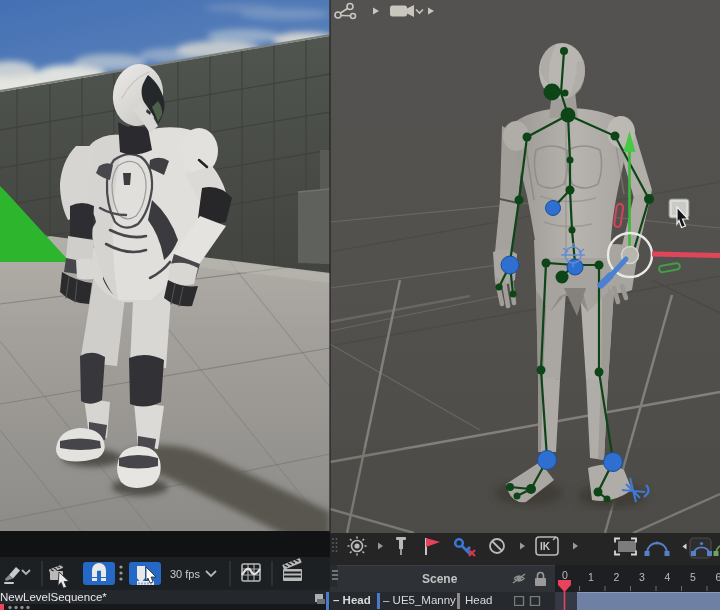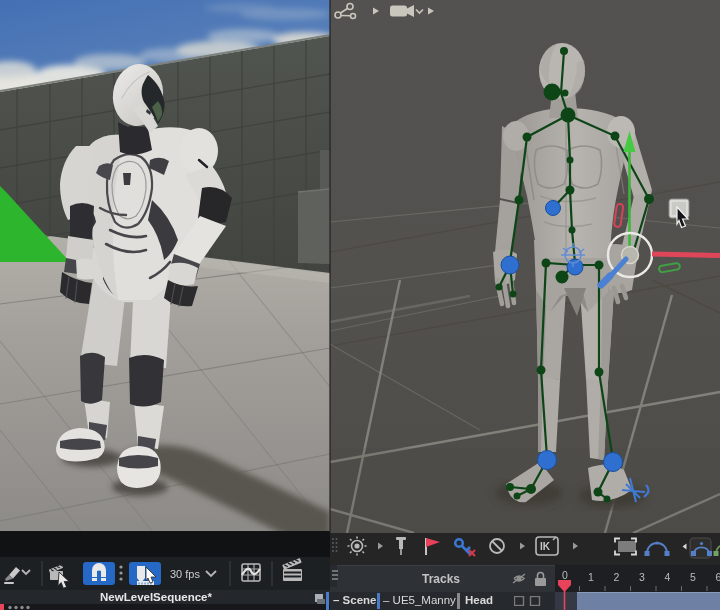--- a/index.html
+++ b/index.html
@@ -227,21 +227,21 @@
 <g transform="rotate(-22 288 9)">
           <rect x="283" y="6" width="19" height="5" rx="0.6"></rect>
           <path d="M285,6.6 l2.6,3 M289,6.3 l2.6,3 M293,6 l2.6,3 M297,5.7 l2.6,3" stroke="#1d2023" stroke-width="1.3"></path>
         </g>
 <rect x="283" y="12" width="19" height="12" rx="1"></rect>
 <path d="M284,15.5 h17 M284,19.5 h17" stroke="#1d2023" stroke-width="2"></path>
 </g>
 </svg>
 <div class="abs" style="left:0;top:590px;width:330px;height:20px;background:#24272c"></div>
 <div class="abs" style="left:0;top:604px;width:330px;height:6px;background:#16181c"></div>
-<div class="abs txt" style="left:0;top:591px;width:312px;text-align:center;font-weight:bold;font-size:11.5px;color:#e8e8e8">NewLevelSequence*</div>
+<div class="abs txt" style="left:0;top:591px;width:312px;text-align:left;font-weight:normal;font-size:11.5px;color:#e8e8e8">NewLevelSequence*</div>
 <svg class="abs" style="left:314px;top:592px" width="16" height="18">
       <rect x="1" y="2" width="8" height="8" fill="#aab0b8"></rect>
       <rect x="3" y="7" width="8" height="5" fill="#6a7078"></rect>
     </svg>
 <div class="abs" style="left:0;top:604px;width:4px;height:6px;background:#e8445a"></div>
 <svg class="abs" style="left:6px;top:605px" width="30" height="5">
       <circle cx="4" cy="2.5" r="1.7" fill="#8b8b8b"></circle>
       <circle cx="10" cy="2.5" r="1.7" fill="#8b8b8b"></circle>
       <circle cx="16" cy="2.5" r="1.7" fill="#8b8b8b"></circle>
       <circle cx="22" cy="2.5" r="1.7" fill="#8b8b8b"></circle>
@@ -516,21 +516,21 @@
 </svg>
 
 <div class="abs" style="left:330px;top:565px;width:390px;height:27px;background:#2e3136;border-top:1px solid #3a3d42"></div>
 <div class="abs" style="left:555px;top:565px;width:165px;height:27px;background:#1d1f23"></div>
 <div class="abs" style="left:330px;top:565px;width:7px;height:22px;background:#26292e"></div>
 <svg class="abs" style="left:330px;top:568px" width="10" height="16">
       <g stroke="#8a8a8a" stroke-width="1.3">
         <path d="M2,3 h6 M2,7 h6 M2,11 h6"></path>
       </g>
     </svg>
-<div class="abs txt" style="left:422px;top:572px;font-weight:bold;font-size:12px;color:#c3c3c3">Tracks</div>
+<div class="abs txt" style="left:422px;top:572px;font-weight:bold;font-size:12px;color:#c3c3c3">Scene</div>
 <svg class="abs" style="left:508px;top:570px" width="46" height="18">
 
 <g stroke="#8f8f8f" stroke-width="1.5" fill="none">
 <path d="M6,8.5 Q11,3.5 16,8.5 Q11,13.5 6,8.5"></path>
 <circle cx="11" cy="8.5" r="1.8" fill="#8f8f8f"></circle>
 <path d="M5,13 L17,4"></path>
 </g>
 
 <g fill="#9a9a9a">
         <rect x="27" y="8" width="11" height="8" rx="1"></rect>
@@ -550,25 +550,25 @@
 </g>
 <g stroke="#6a6c6e" stroke-width="1">
 <path d="M24.5,26 v5 M50,26 v5 M75.5,26 v5 M101,26 v5 M126.5,26 v5 M152,26 v5"></path>
 </g>
 </svg>
 
 <div class="abs" style="left:330px;top:592px;width:390px;height:18px;background:#26292e"></div>
 <div class="abs" style="left:577px;top:592px;width:143px;height:18px;background:#6e80a3;border-top:1px solid #8b9ab8"></div>
 <div class="abs" style="left:555px;top:592px;width:22px;height:18px;background:#343945"></div>
 <div class="abs" style="left:326px;top:592px;width:3px;height:18px;background:#4a7ac8"></div>
-<div class="abs txt" style="left:333px;top:594px;font-weight:bold;font-size:11.5px;color:#dadada">– Scene</div>
+<div class="abs txt" style="left:333px;top:594px;font-weight:bold;font-size:11.5px;color:#dadada">– Head</div>
 <div class="abs" style="left:377px;top:593px;width:3px;height:16px;background:#4a7ac8"></div>
 <div class="abs txt" style="left:383px;top:594px;font-weight:normal;font-size:11.5px;color:#dadada">– UE5_Manny</div>
 <div class="abs" style="left:457px;top:593px;width:3px;height:16px;background:#8a8a8a"></div>
-<div class="abs txt" style="left:465px;top:594px;font-weight:bold;font-size:11.5px;color:#dadada">Head</div>
+<div class="abs txt" style="left:465px;top:594px;font-weight:normal;font-size:11.5px;color:#dadada">Head</div>
 <svg class="abs" style="left:514px;top:596px" width="30" height="10">
 <rect x="0.5" y="0.5" width="9" height="9" fill="none" stroke="#7a7a7a" stroke-width="1.4"></rect>
 <rect x="16.5" y="0.5" width="9" height="9" fill="none" stroke="#7a7a7a" stroke-width="1.4"></rect>
 </svg>
 
 <svg class="abs" style="left:556px;top:578px" width="20" height="32">
 <polygon points="2,2 15,2 15,7 8.5,14 2,7" fill="#e8435a"></polygon>
 <line x1="8.5" y1="13" x2="8.5" y2="32" stroke="#e8435a" stroke-width="1.6"></line>
 </svg>
 

